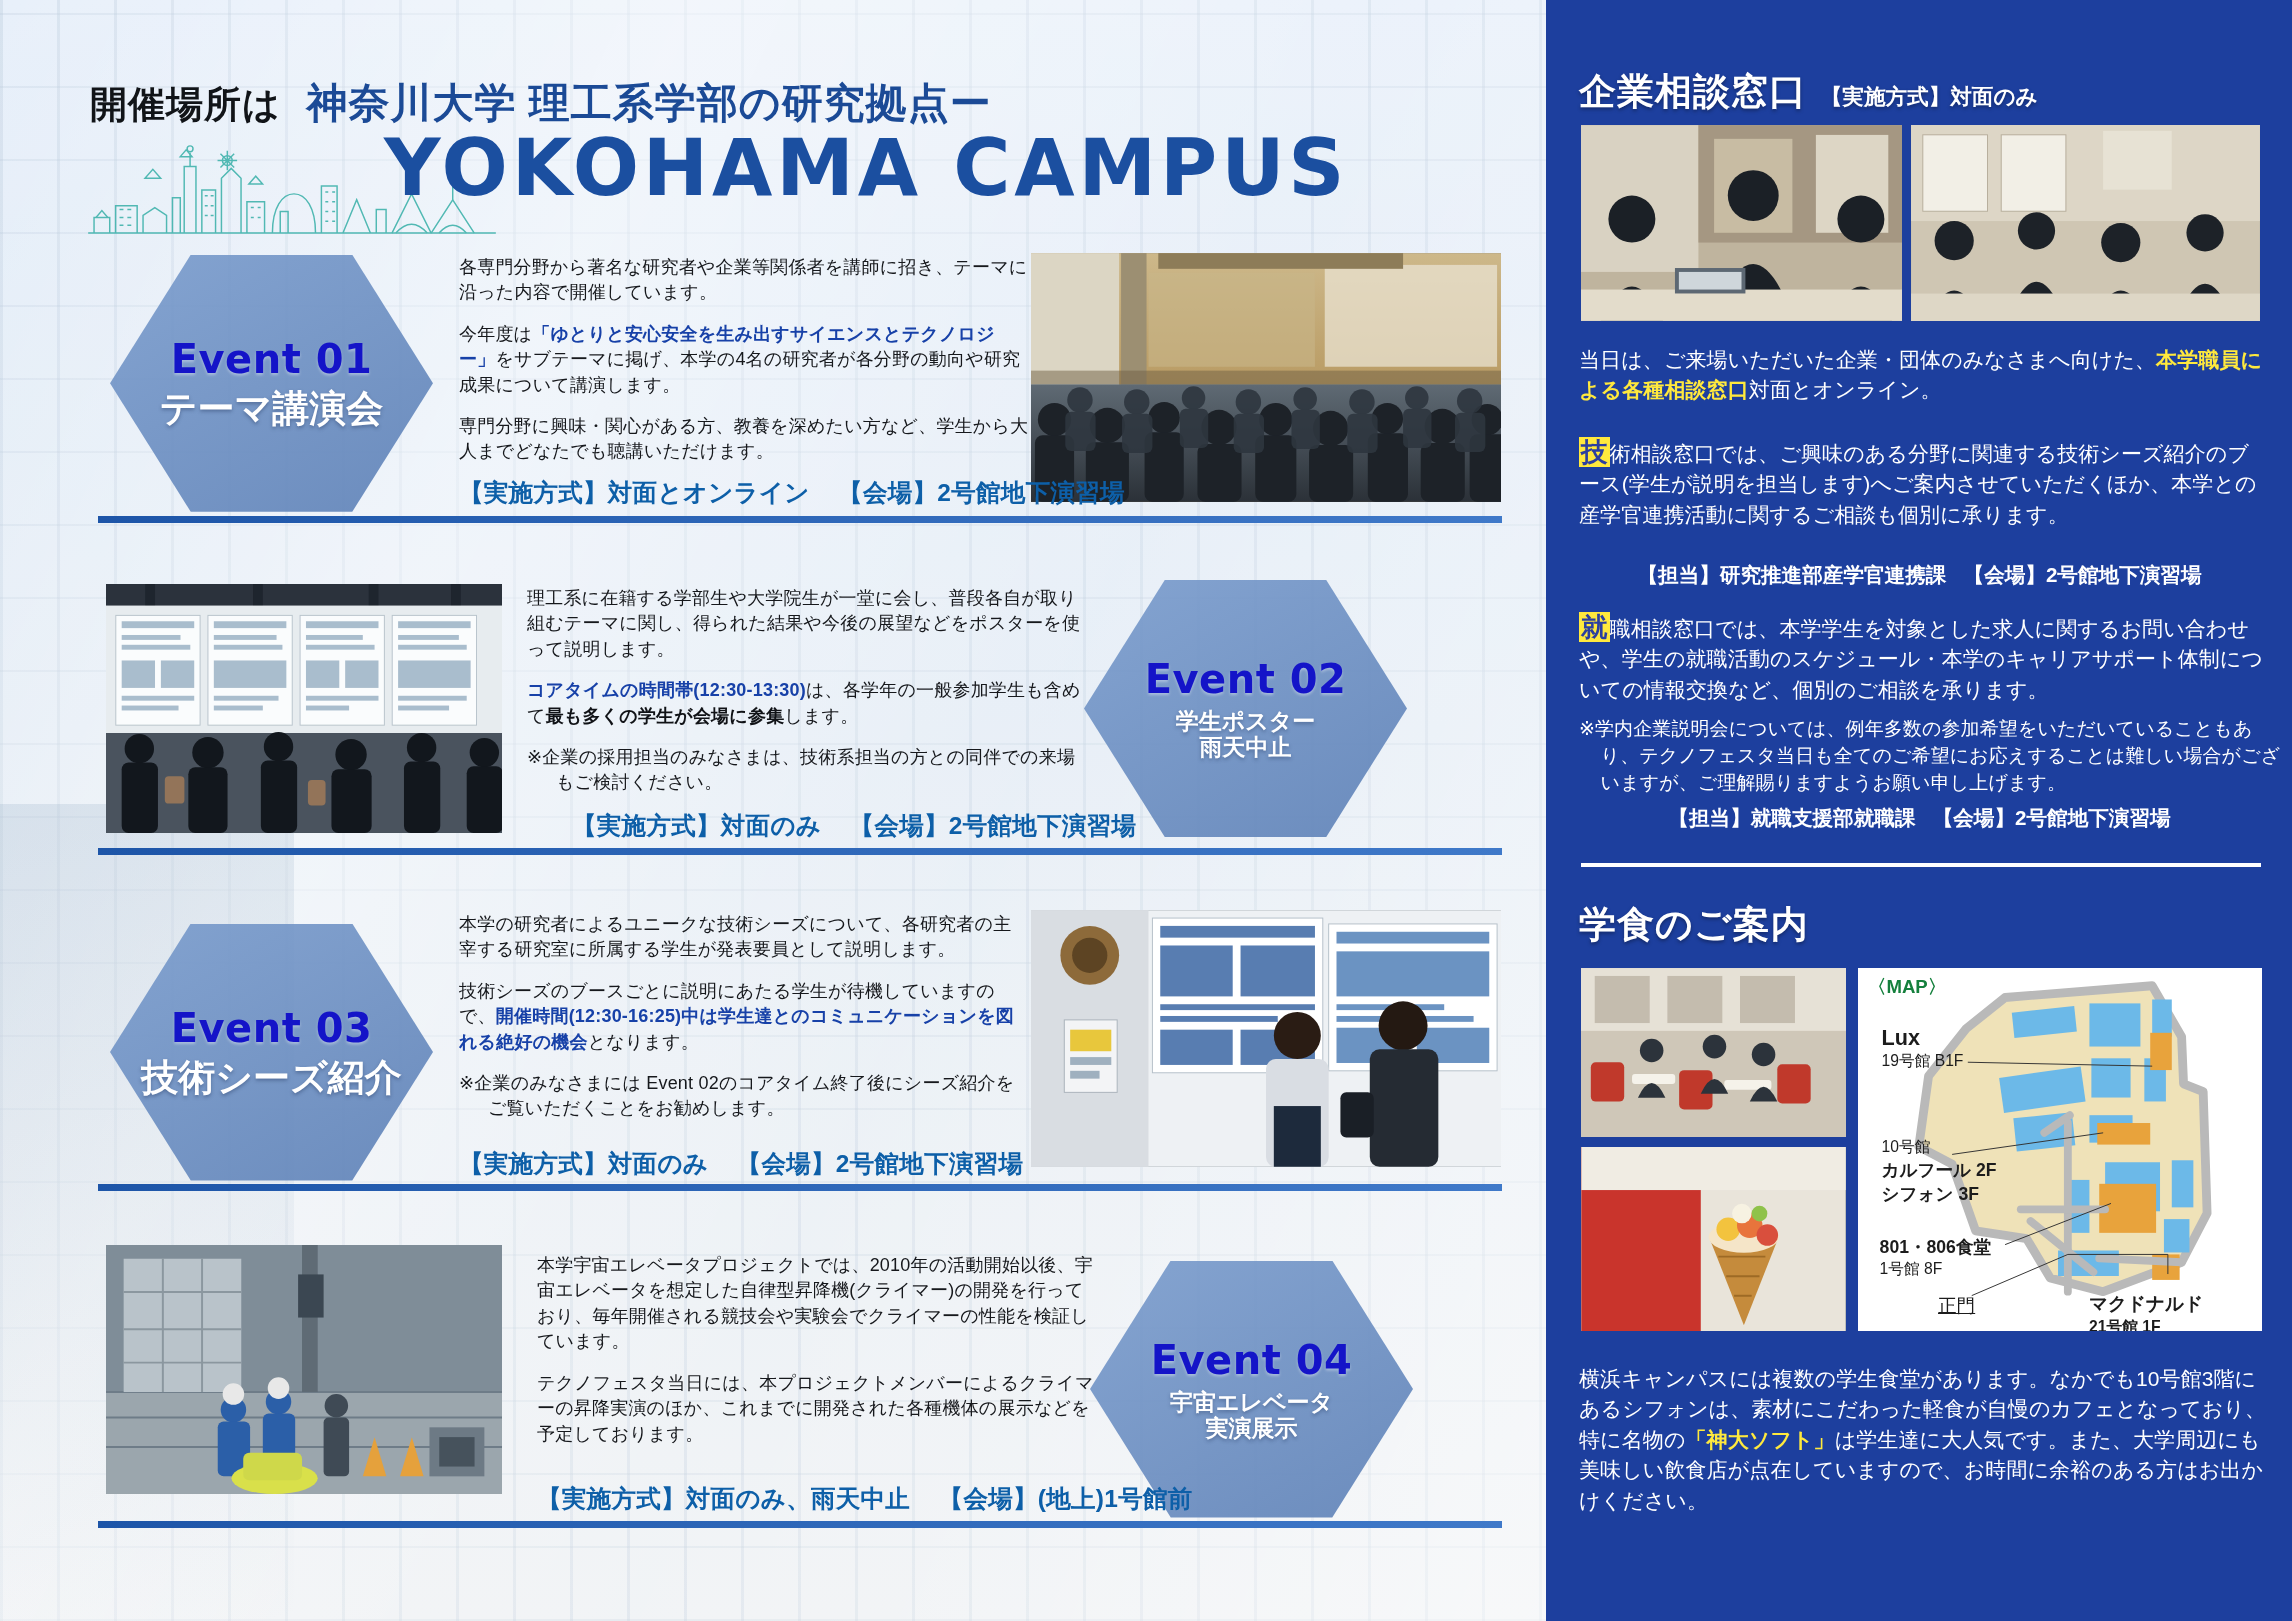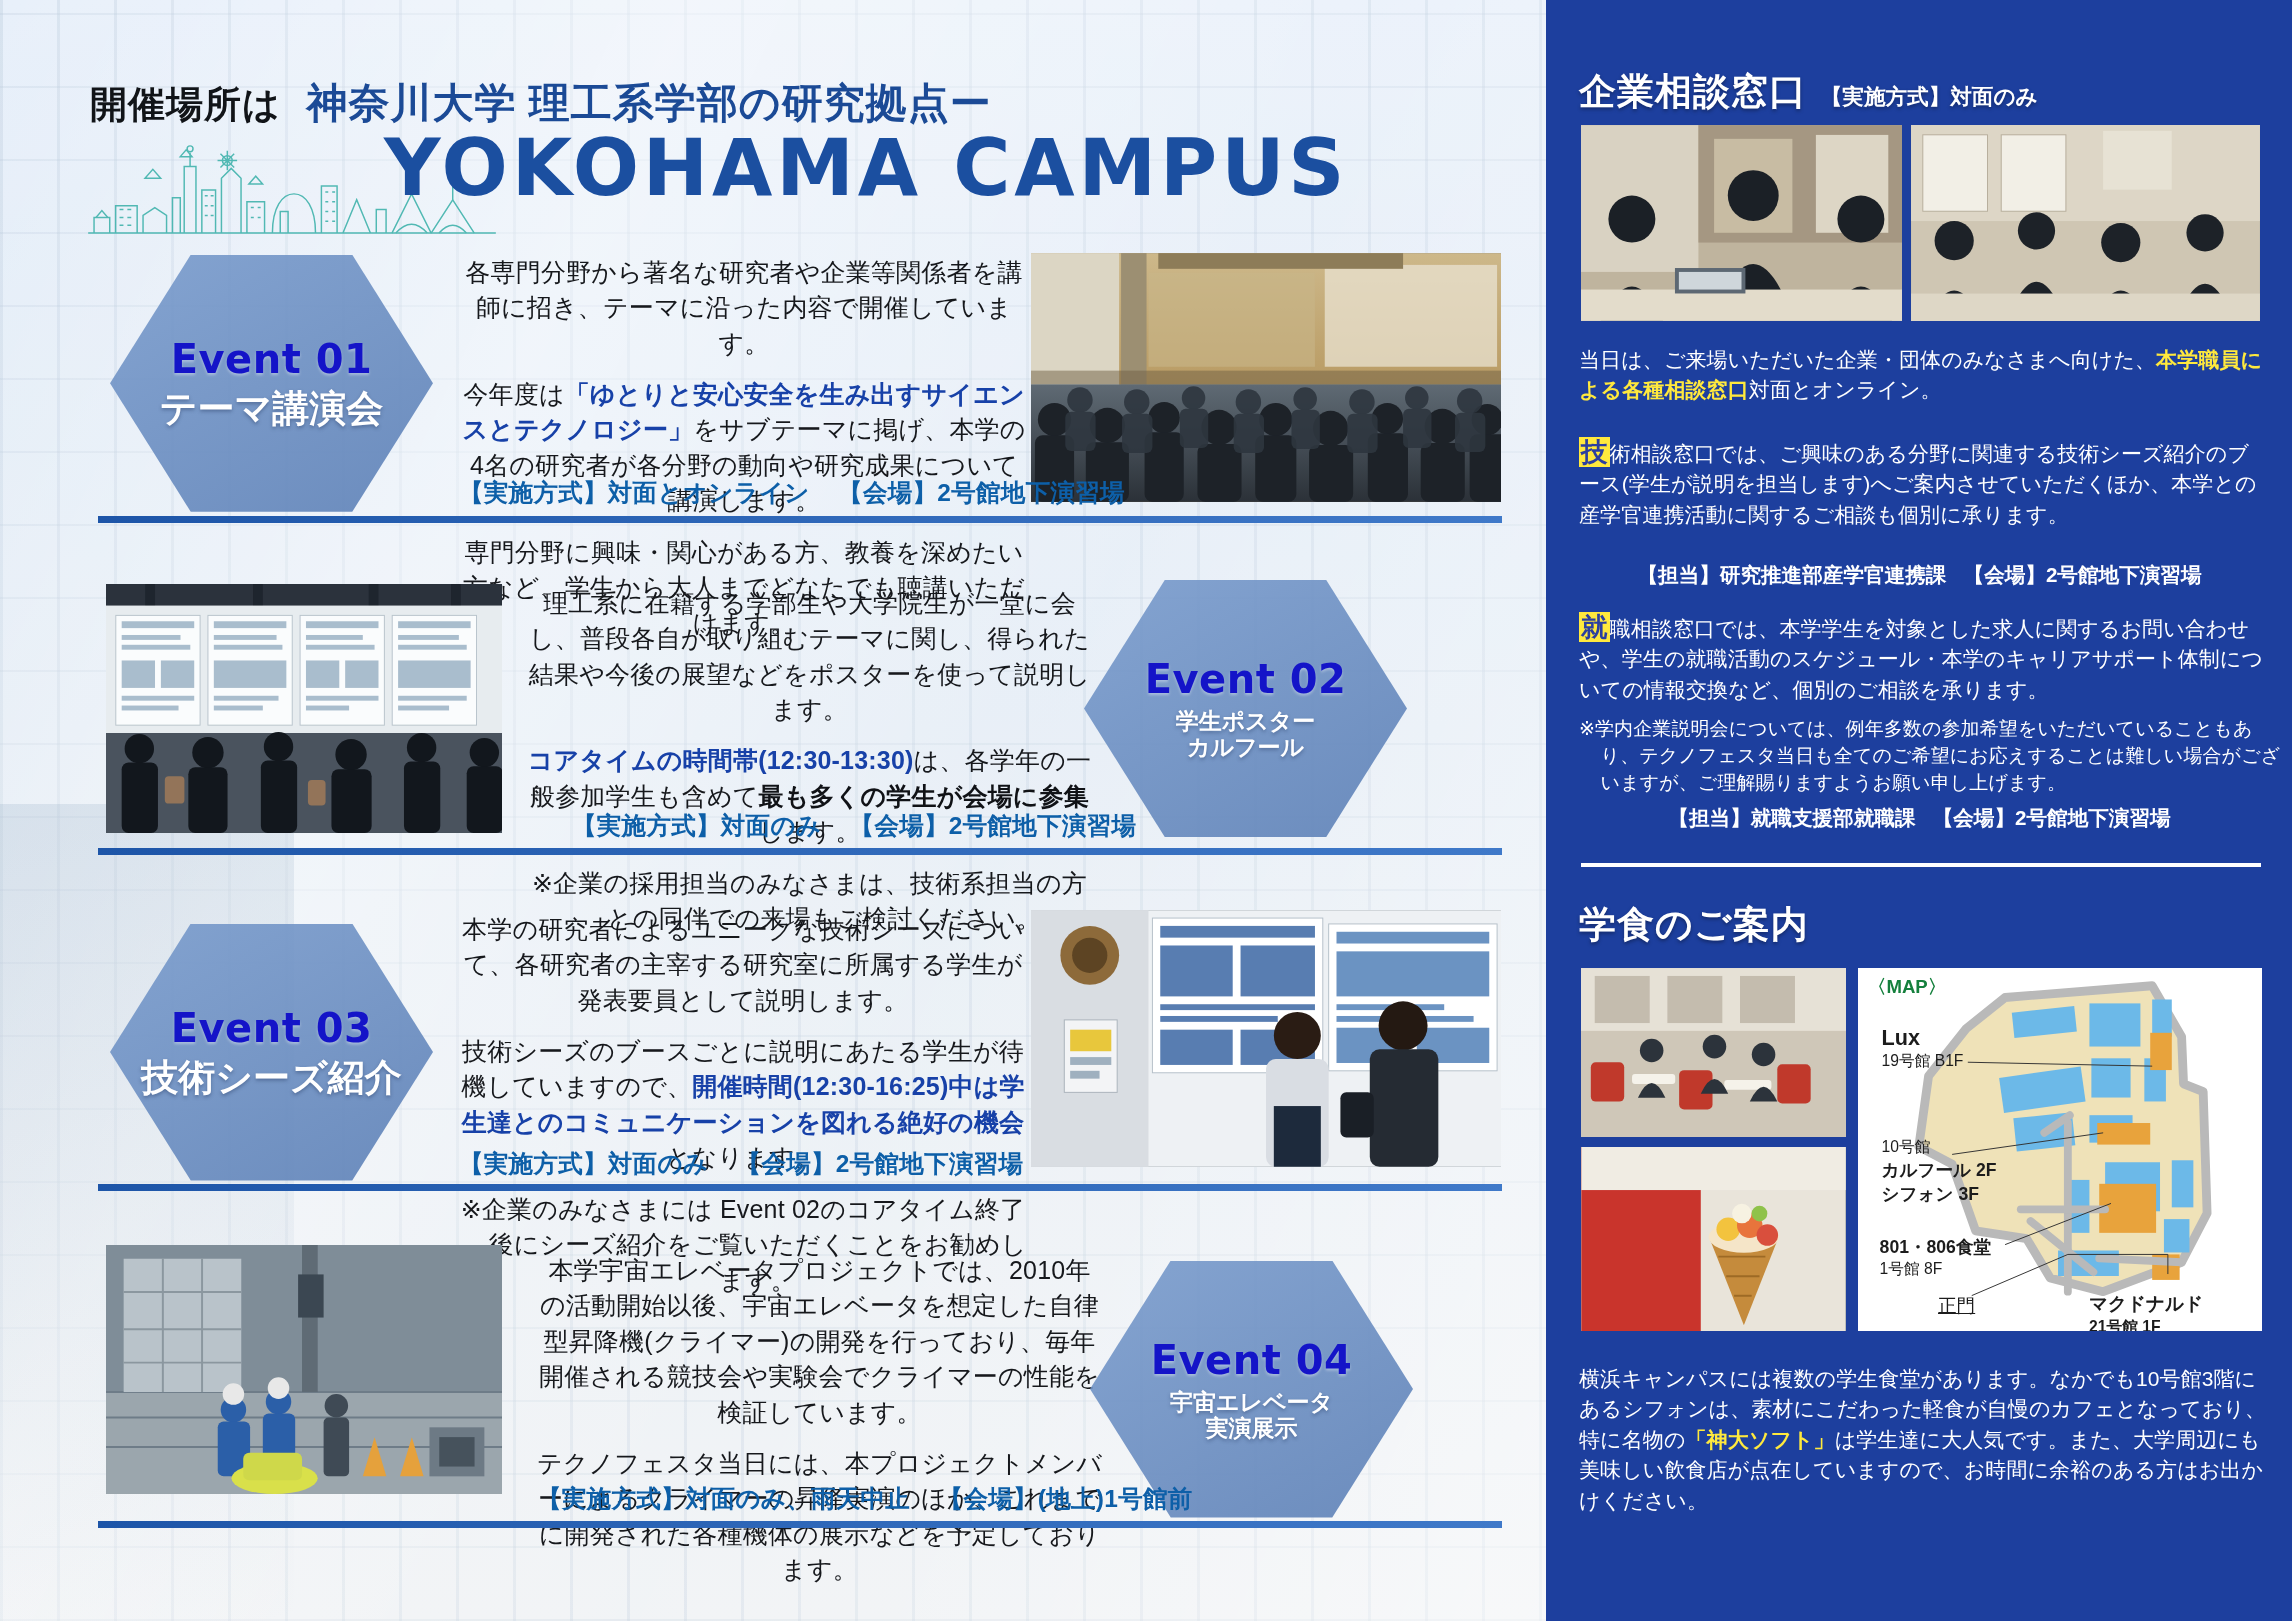--- a/index.html
+++ b/index.html
@@ -62,23 +62,22 @@
     font-family:"DejaVu Sans",sans-serif;margin-bottom:5.9px;
   }
   .hex .jp{
     font-size:37px;font-weight:bold;color:#ffffff;line-height:1.14;
     text-shadow:0 2px 3.9px rgba(40,60,100,.45);
   }
   .hex .jp.small{font-size:23px;}
 
   .body{position:relative;}
   .body p{
-    margin:0 0 15.7px 0;font-size:25px;line-height:1.42;color:#16181c;
+    margin:0 0 15.7px 0;font-size:18px;line-height:1.42;color:#16181c;
     letter-spacing:0.2px;
-    text-align:center;
   }
   .body p.note{text-indent:0;padding-left:29px;text-indent:-29px;}
   .body b.bl{color:#1741a8;}
   .body b.bk{color:#101216;}
 
   .footbar{
     position:relative;font-size:24.5px;font-weight:bold;color:#0d5fa8;
     letter-spacing:0.3px;white-space:nowrap;
   }
   .footrule{position:absolute;height:6.9px;background:linear-gradient(90deg,#1d55a8,#3f79c9);}
@@ -313,21 +312,21 @@
         </svg>
       </div>
       <div class="body" style="position:absolute;left:527px;top:9.8px;width:565px;">
         <p>理工系に在籍する学部生や大学院生が一堂に会し、普段各自が取り組むテーマに関し、得られた結果や今後の展望などをポスターを使って説明します。</p>
         <p><b class="bl">コアタイムの時間帯(12:30-13:30)</b>は、各学年の一般参加学生も含めて<b class="bk">最も多くの学生が会場に参集</b>します。</p>
         <p class="note">※企業の採用担当のみなさまは、技術系担当の方との同伴での来場もご検討ください。</p>
       </div>
       <div class="hex" style="position:absolute;left:1084px;top:3.9px;">
         <div class="num">Event 02</div>
         <div class="jp small">学生ポスター</div>
-        <div class="jp small">カルフール</div>
+        <div class="jp small">雨天中止</div>
       </div>
       <div class="footbar" style="position:absolute;left:572px;top:233px;">
         <span>【実施方式】</span><span>対面のみ</span>&nbsp;&nbsp;&nbsp;&nbsp;<span>【会場】</span><span>2号館地下演習場</span>
       </div>
       <div class="footrule" style="left:98px;top:272px;width:1404px;"></div>
     </div>
 
     <div class="row" style="left:0;top:904px;width:1546px;height:294px;">
       <div class="hex" style="position:absolute;left:110px;top:19.6px;">
         <div class="num">Event 03</div>

